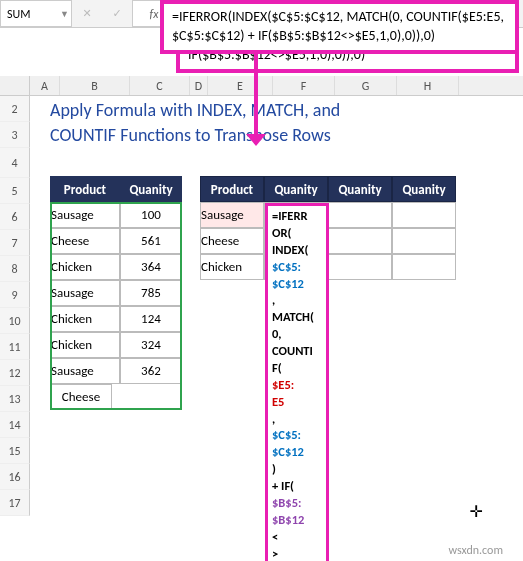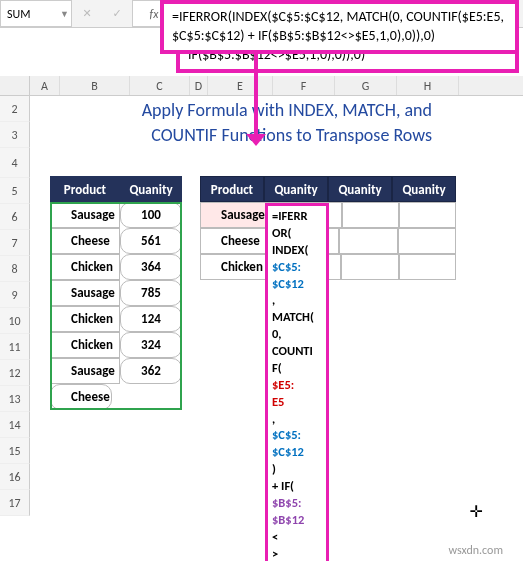--- a/index.html
+++ b/index.html
@@ -10,29 +10,29 @@
 .fxbtn { width: 44px; border: 1px solid #ccc; display: flex; align-items: center; justify-content: center; font-size: 12px; font-style: italic; color: #666; background: #fff; }
 .fxgap { width: 60px; display:flex; align-items:center; justify-content:space-around; color:#bbb; font-size:11px;}
 .formula { flex: 1; position: relative; }
 .formula-box { position: absolute; top: 0; left: 0; right: 4px; border: 4px solid #e91fb3; background: #fff; padding: 4px 8px; font-size: 14px; line-height: 1.35; z-index: 50; }
 .formula-box .conn { position:absolute; bottom:-88px; left:90px; width:4px; height:88px; background:#e91fb3; }
 .formula-box .arrow { position:absolute; bottom:-96px; left:82px; width:0; height:0; border-left:10px solid transparent; border-right:10px solid transparent; border-top:12px solid #e91fb3;}
 .colhdrs { display: flex; height: 20px; background: #f0f0f0; border-bottom: 1px solid #ccc; margin-top: 48px; }
 .rownum { width: 30px; text-align: center; border-right: 1px solid #ccc; font-size: 12px; color: #555; display:flex; align-items:center; justify-content:center;}
 .ch { border-right: 1px solid #ddd; text-align: center; font-size: 12px; color: #555; display:flex; align-items:center; justify-content:center;}
 .cA{width:30px}.cB{width:70px}.cC{width:60px}.cD{width:18px}.cE{width:65px}.cF{width:62px}.cG{width:62px}.cH{width:62px}
-.title-area { position: absolute; top: 98px; left: 50px; width: 382px; text-align: right; color: #244aa0; font-size: 18px; font-weight: 500; line-height: 1.4; }
+.title-area { position: absolute; top: 98px; left: 50px; width: 382px; text-align: left; color: #244aa0; font-size: 18px; font-weight: 500; line-height: 1.4; }
 .tbl1 { position: absolute; top: 176px; left: 50px; width: 132px; }
 .tbl2 { position: absolute; top: 176px; left: 200px; width: 256px; }
 .th { background: #24325a; color: #fff; font-weight: bold; text-align: center; height: 26px; line-height: 26px; border: 1px solid #24325a; }
-.td { height: 26px; line-height: 24px; padding: 0 20px; border: 1px solid #bbb; background: #fff; font-weight: bold; }
+.td { height: 26px; line-height: 24px; padding: 0 0; border: 1px solid #bbb; background: #fff; }
 .td.c { text-align: center; }
 .tbl1 .trow { display: flex; }
 .tbl1 .trow .td:first-child { width: 70px; }
-.tbl1 .trow .td:last-child { width: 62px; text-align: center; border-radius: 10px; }
+.tbl1 .trow .td:last-child { width: 62px; text-align: center; }
 .tbl1-outline { position:absolute; top:26px; left:0; width:132px; height:208px; border:2px solid #2fa34e; pointer-events:none; }
 .tbl2 .hrow { display: flex; background:#24325a; color:#fff; font-weight:bold; height:26px; line-height:26px; }
 .tbl2 .hrow > div { flex:1; text-align:center; border:1px solid #1a2545;}
 .tbl2 .drow { display: flex; }
 .tbl2 .drow .td { flex:1; }
 .edit-cell { position: absolute; top: 203px; left: 265px; width: 64px; background: #fff; border: 3px solid #e91fb3; padding: 2px 4px; font-size: 12.5px; font-weight: bold; line-height: 1.35; z-index: 40; }
 .edit-cell .t-black{color:#000}
 .edit-cell .t-blue{color:#0070c0}
 .edit-cell .t-red{color:#d00000}
 .edit-cell .t-purple{color:#8e44ad}

